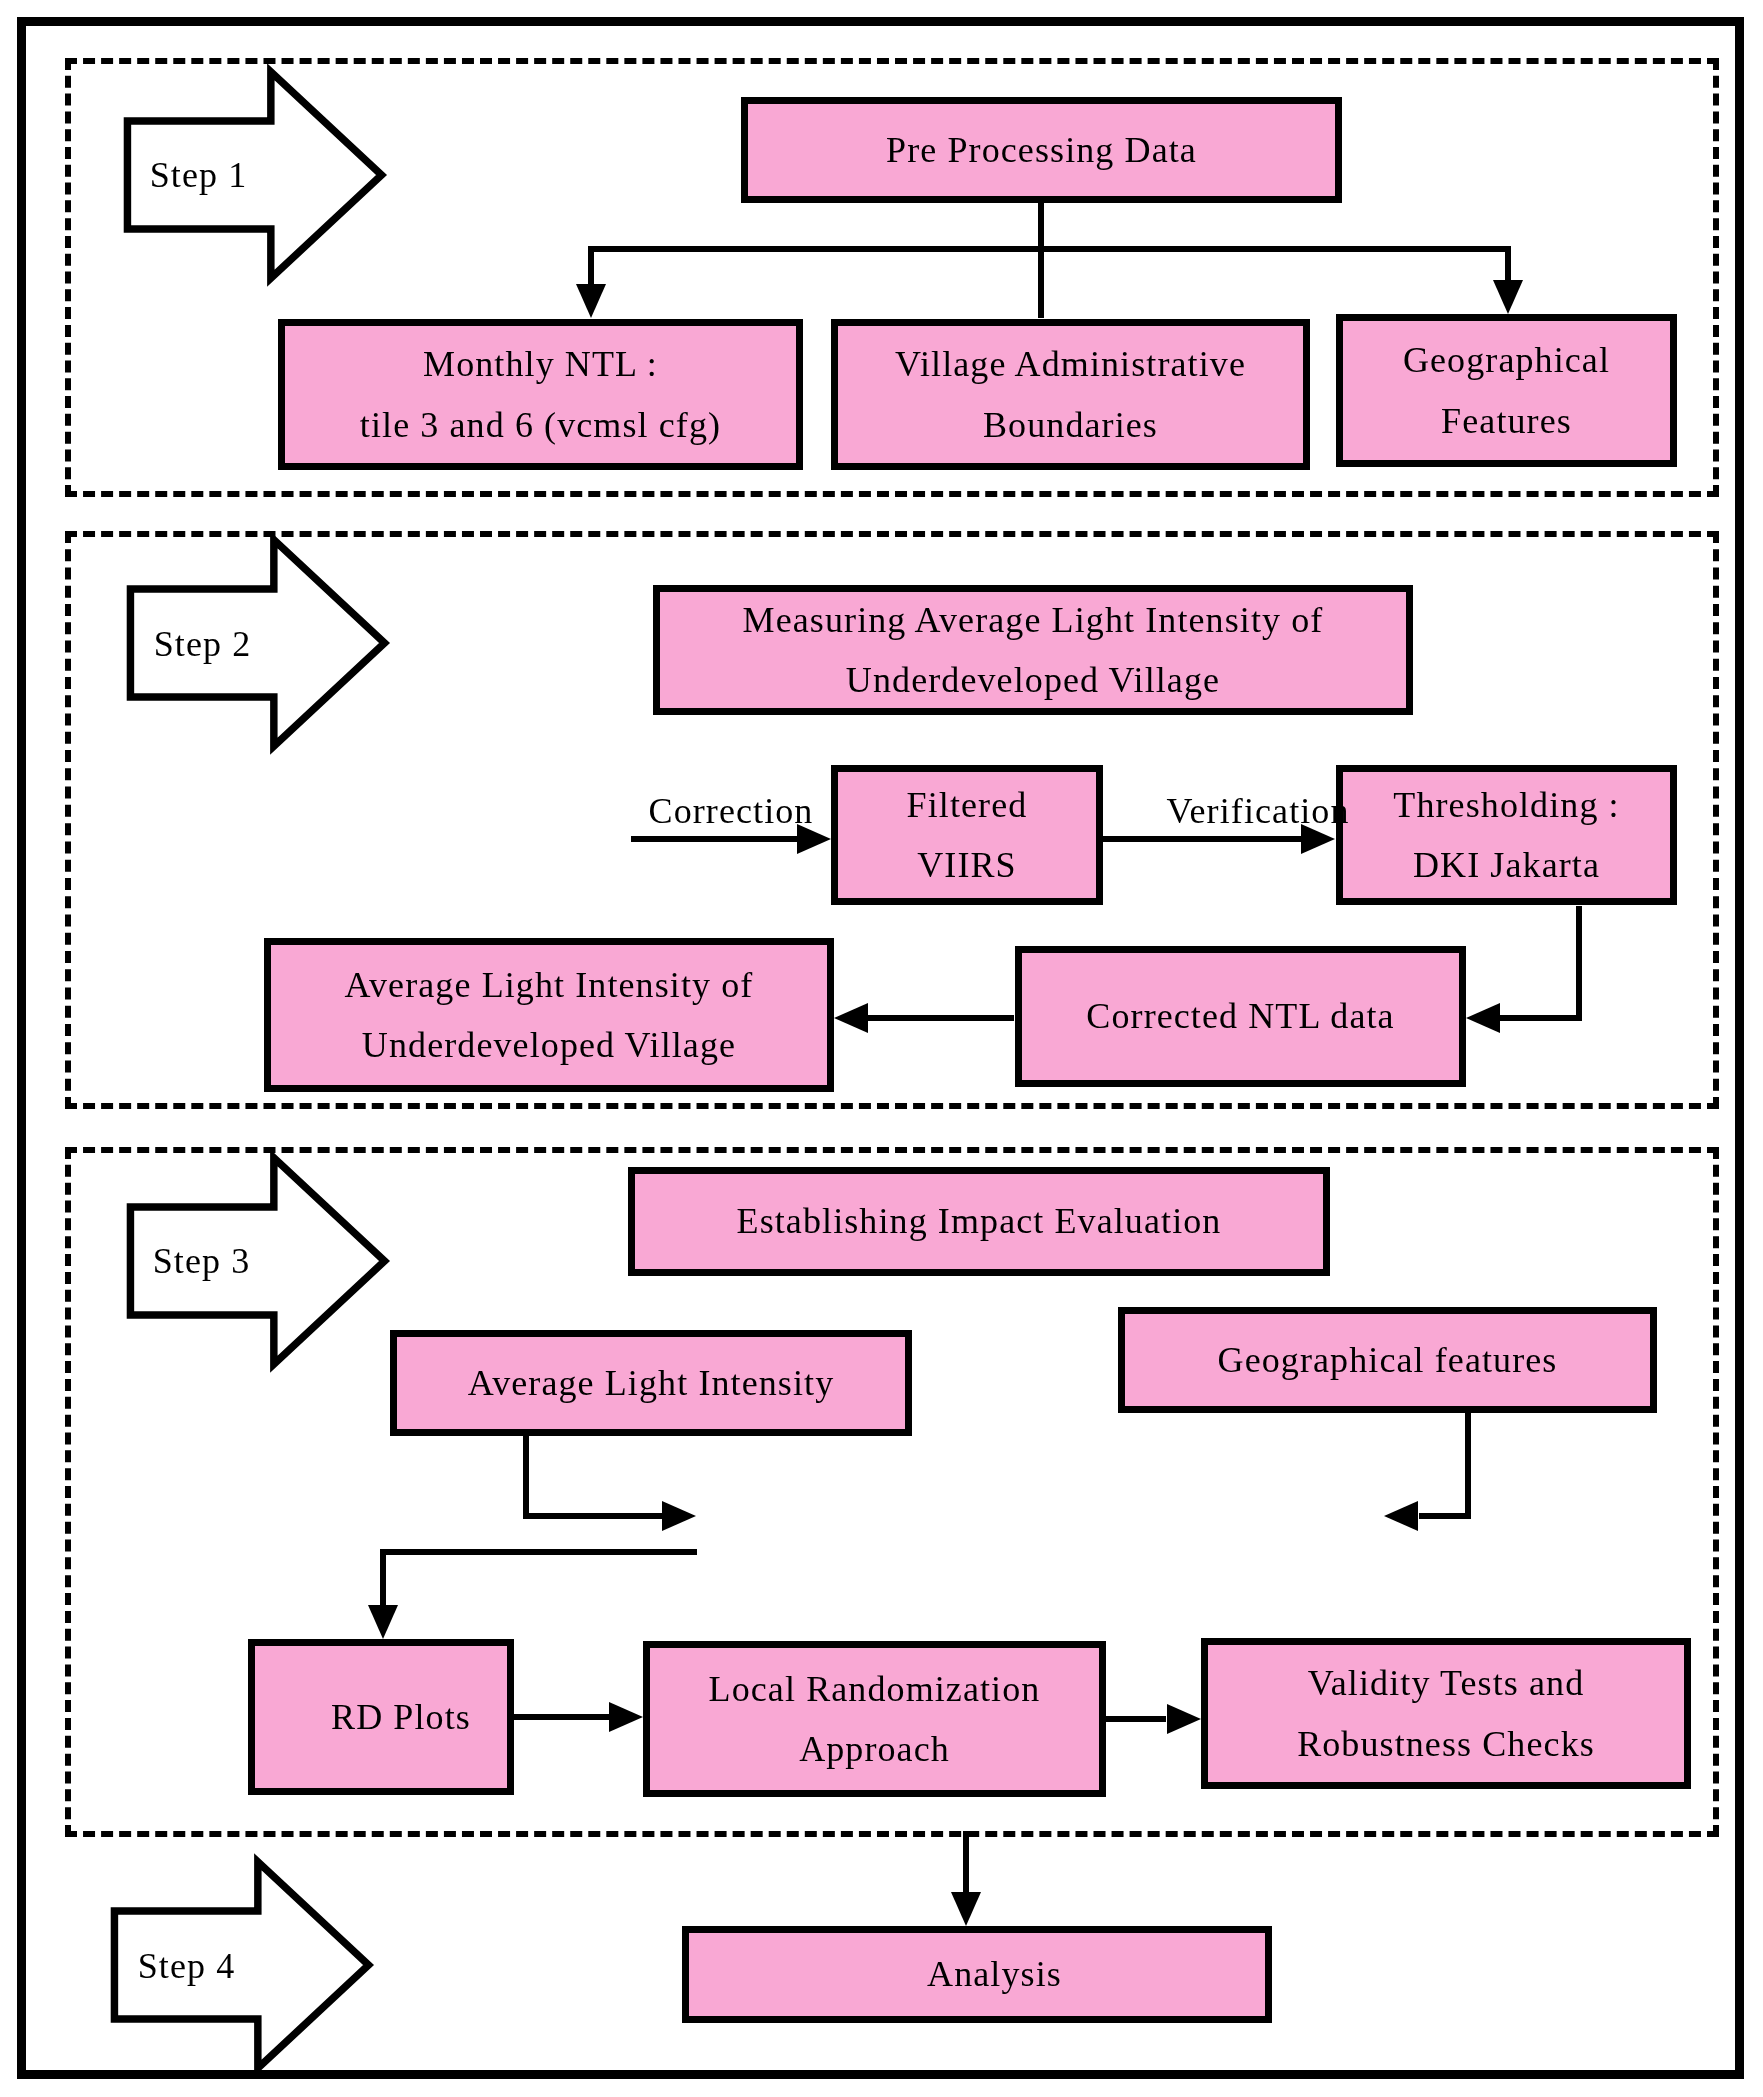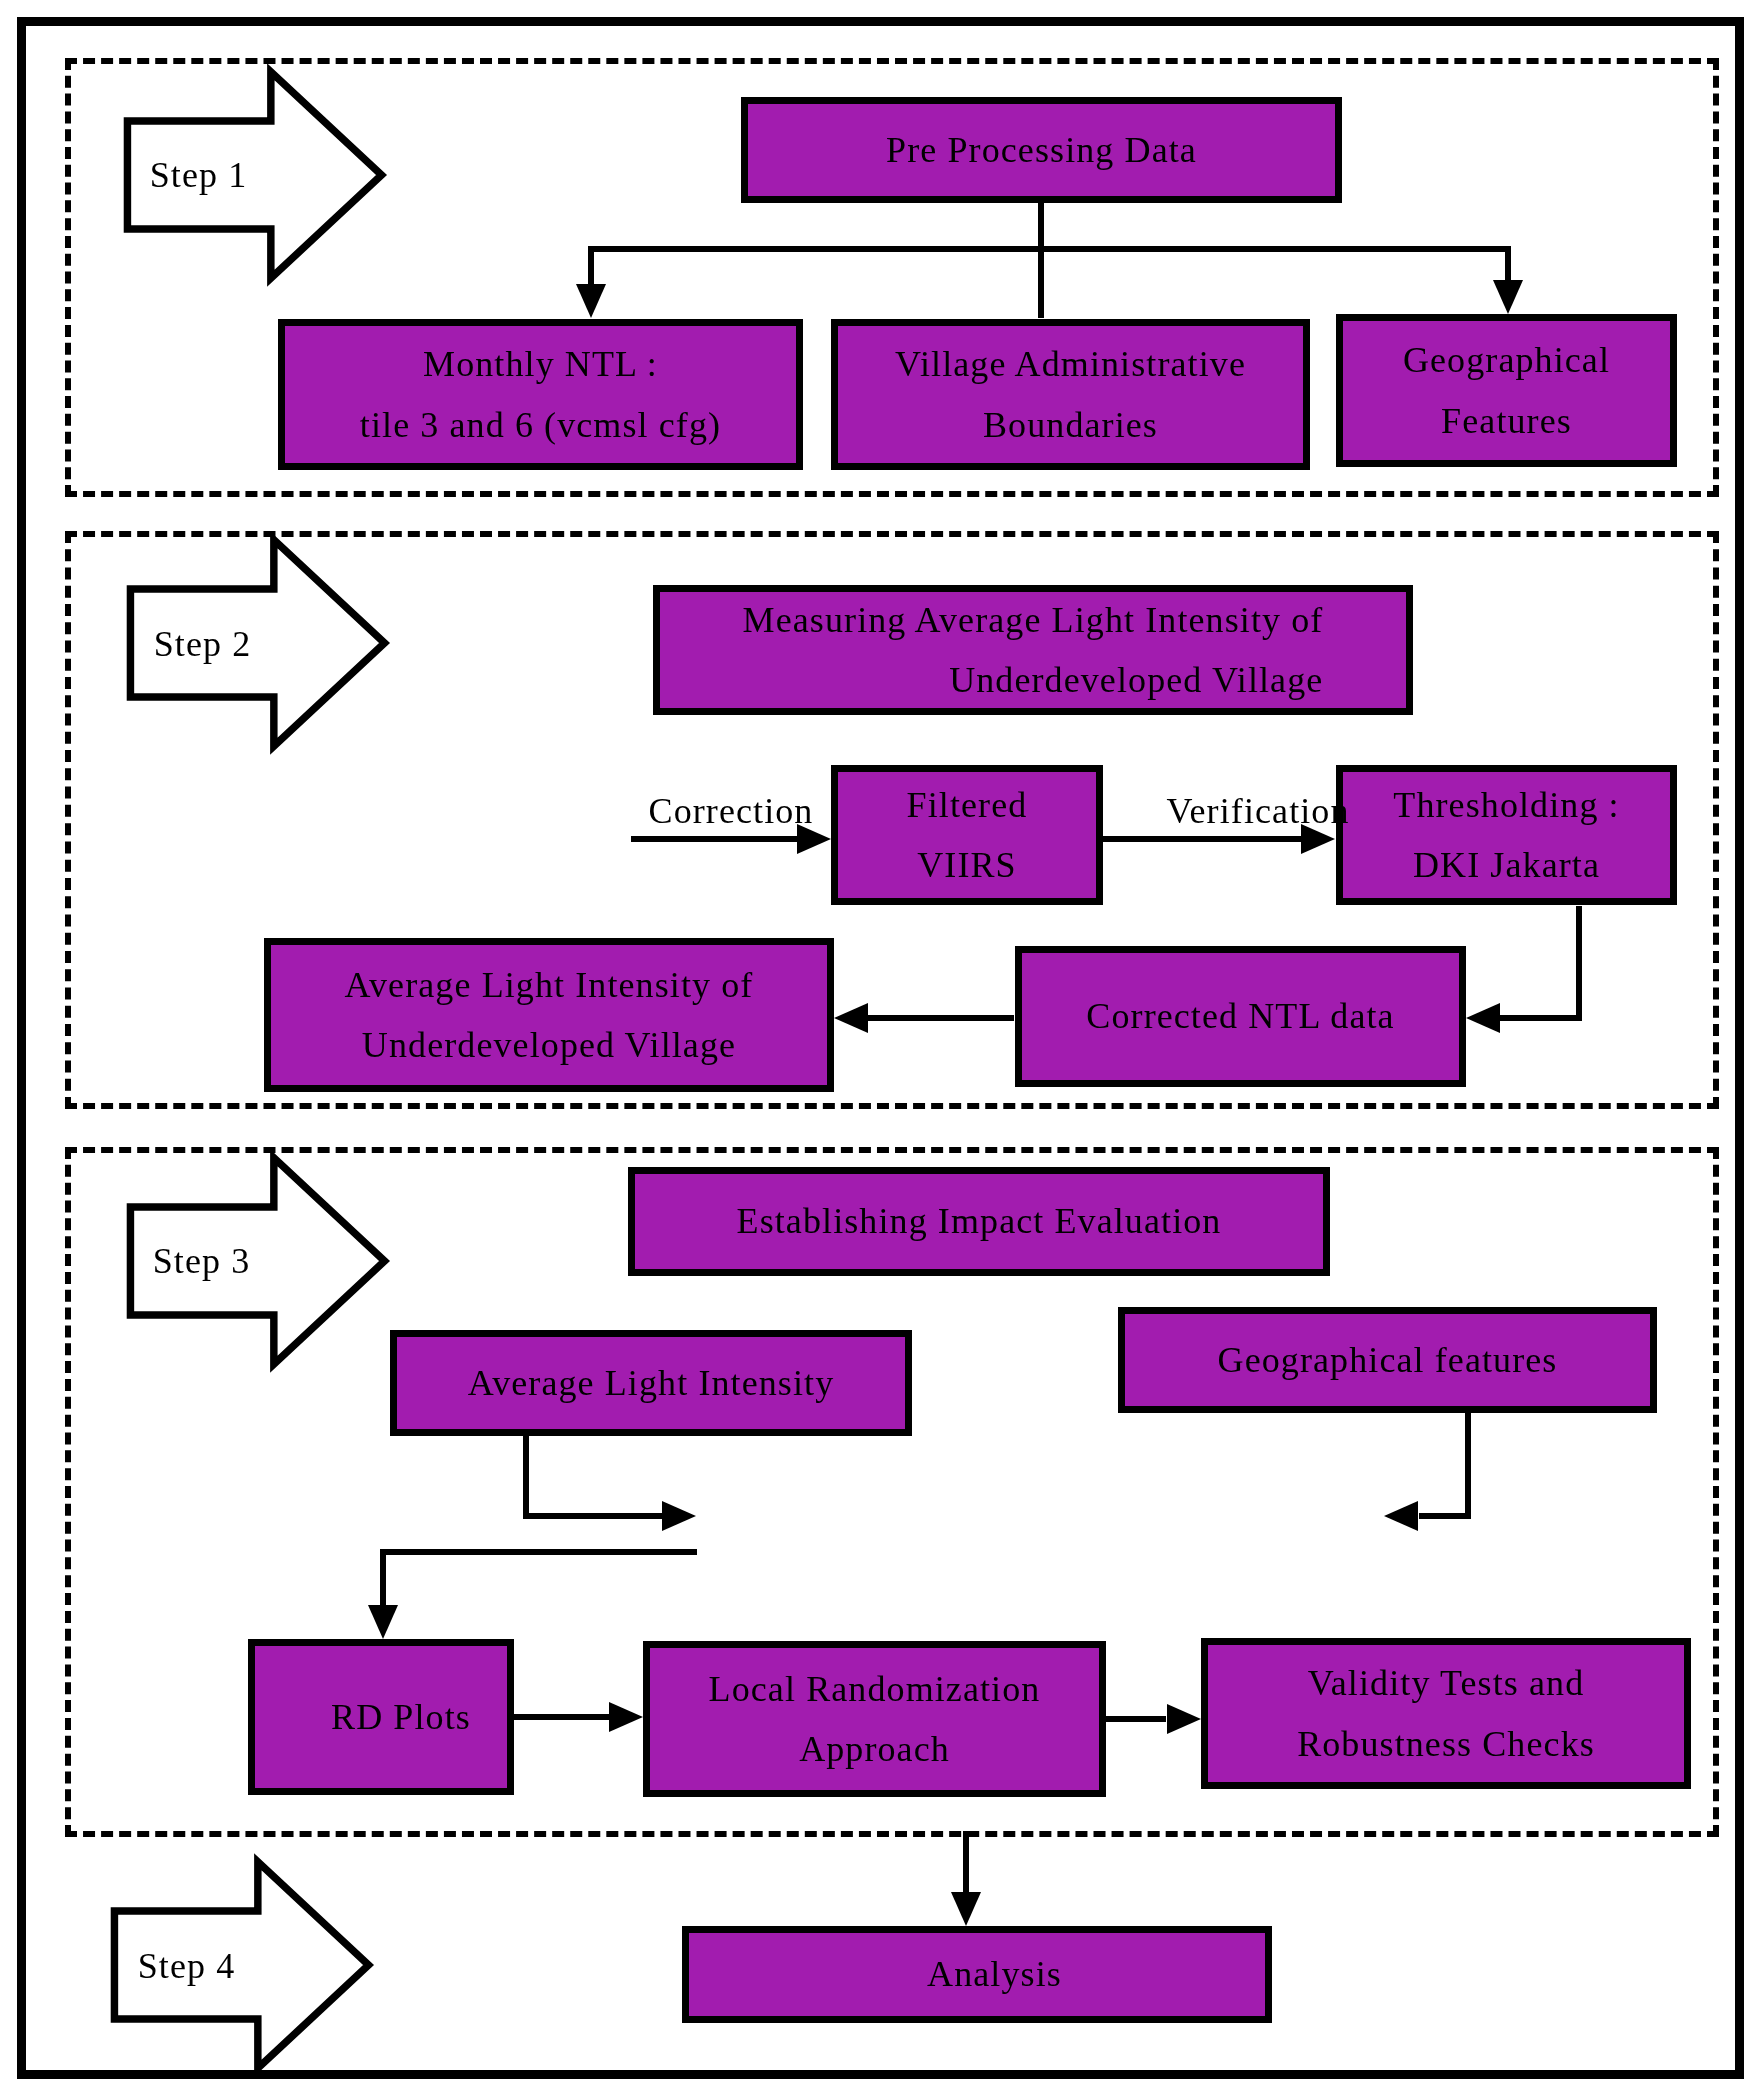--- a/index.html
+++ b/index.html
@@ -2,21 +2,21 @@
 <html style="font-size:9.2px"><head>
 <meta charset="utf-8">
 <style>
   html,body{margin:0;padding:0;background:#ffffff;}
   body{width:1764px;height:2097px;position:relative;
        font-family:"Liberation Serif","DejaVu Serif",serif;color:#000;}
   #canvas{position:absolute;left:0;top:0;width:1764px;height:2097px;background:#fff;}
   .frame{position:absolute;left:17px;top:17px;width:1727px;height:2062px;
          border:9.2px solid #000;box-sizing:border-box;}
   .sect{position:absolute;border:6.3px dashed #000;box-sizing:border-box;}
-  .node{position:absolute;border:7.5px solid #000;box-sizing:border-box;background:#a21caf;
+  .node{position:absolute;border:7.5px solid #000;box-sizing:border-box;background:#f9a8d4;
         display:flex;align-items:center;justify-content:center;text-align:center;
         font-size:36px;line-height:1.68;letter-spacing:1.1px;white-space:pre-line;font-family:Liberation Serif, serif;}
   .lbl{position:absolute;font-size:36px;letter-spacing:1.1px;text-align:center;
        display:flex;align-items:flex-end;justify-content:center;}
   .steplabel{position:absolute;font-size:36px;letter-spacing:1.1px;
              display:flex;align-items:center;justify-content:center;}
   .line{position:absolute;background:#000;}
   .ah{position:absolute;width:0;height:0;}
   .ah.down{border-left:15px solid transparent;border-right:15px solid transparent;border-top:34px solid #000;}
   .ah.right{border-top:15px solid transparent;border-bottom:15px solid transparent;border-left:34px solid #000;}
@@ -61,21 +61,21 @@
 Features</div>
 
   <div class="line" style="left:1038px;top:203px;width:5.7px;height:46px;"></div>
   <div class="line" style="left:590px;top:246px;width:917px;height:5.7px;"></div>
   <div class="line" style="left:588px;top:246px;width:5.7px;height:40px;"></div>
   <div class="ah down" style="left:576px;top:284px;"></div>
   <div class="line" style="left:1038px;top:246px;width:5.7px;height:72px;"></div>
   <div class="line" style="left:1505px;top:246px;width:5.7px;height:36px;"></div>
   <div class="ah down" style="left:1493px;top:280px;"></div>
 
-  <div class="node" style="left:653px;top:585px;width:760px;height:130px;text-align:right;">Measuring Average Light Intensity of
+  <div class="node" style="left:653px;top:585px;width:760px;height:130px;">Measuring Average Light Intensity of
 Underdeveloped Village</div>
   <div class="node" style="left:831px;top:765px;width:272px;height:140px;">Filtered
 VIIRS</div>
   <div class="node" style="left:1336px;top:765px;width:341px;height:140px;">Thresholding :
 DKI Jakarta</div>
   <div class="node" style="left:1015px;top:946px;width:451px;height:141px;">Corrected NTL data</div>
   <div class="node" style="left:264px;top:938px;width:570px;height:154px;">Average Light Intensity of
 Underdeveloped Village</div>
 
   <div class="lbl" style="left:625px;top:780px;width:212px;height:52px;">Correction</div>

